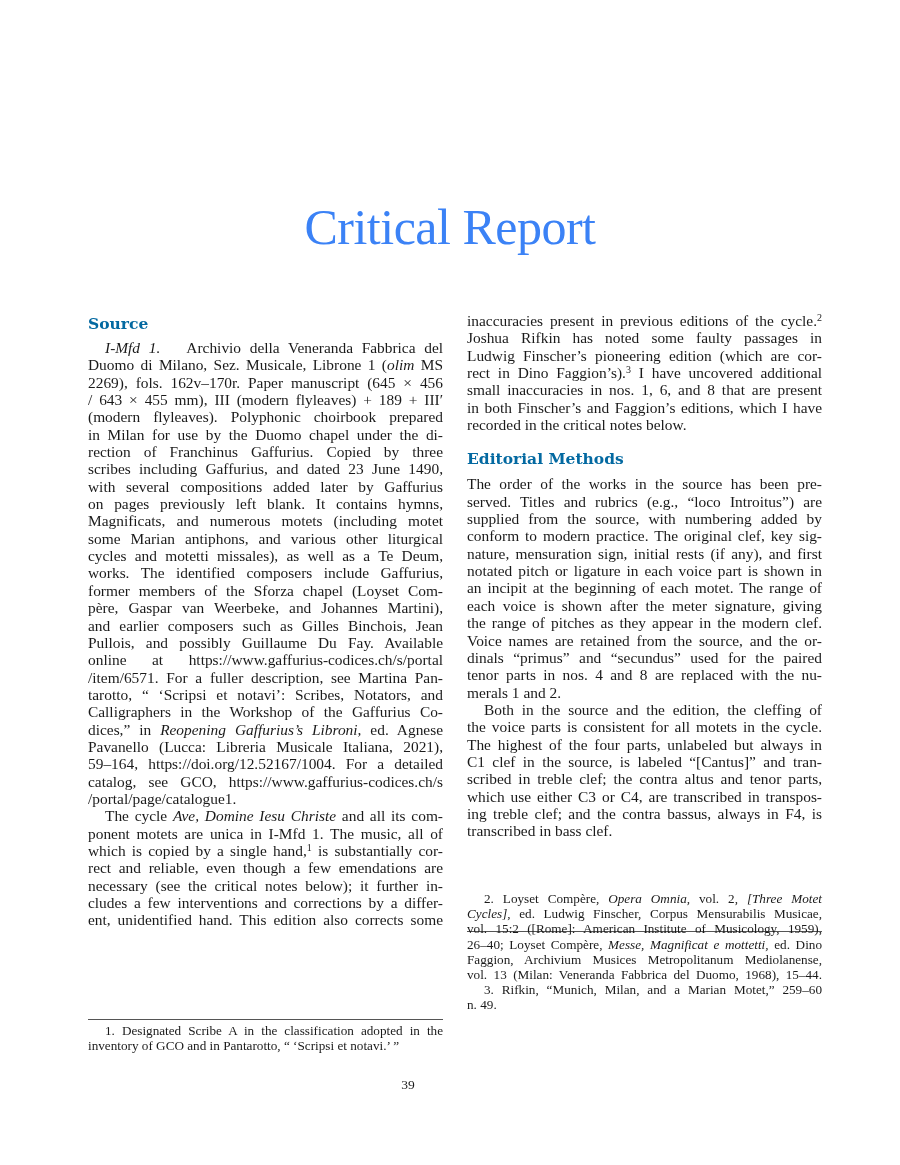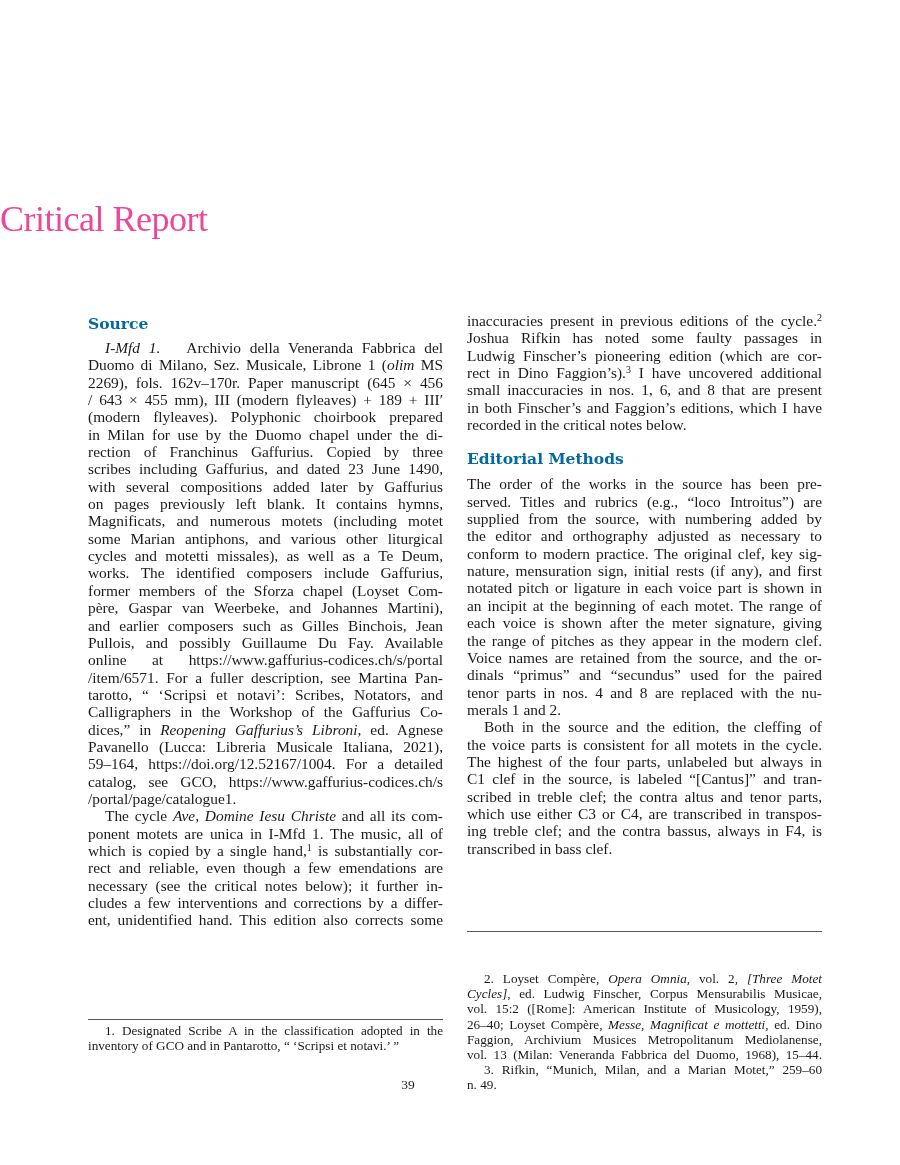--- a/index.html
+++ b/index.html
@@ -1,20 +1,20 @@
 <!DOCTYPE html>
 <html><head>
 <meta charset="utf-8">
 <style>
   html, body { margin: 0; padding: 0; background: #ffffff; }
   body { width: 900px; height: 1165px; position: relative; overflow: hidden;
          font-family: "DejaVu Serif", "Liberation Serif", serif; color: #1a1a1a; }
-  .title { position: absolute; left: 0; width: 900px; top: 198px; text-align: left;
-           font-family: "Liberation Serif", serif; font-size: 36px; font-weight: normal;
-           letter-spacing: -0.5px; color: #ec4899; }
+  .title { position: absolute; left: 0; width: 900px; top: 198px; text-align: center;
+           font-family: "Liberation Serif", serif; font-size: 50px; font-weight: normal;
+           letter-spacing: -0.5px; color: #3b82f6; }
   .col { position: absolute; width: 355px; }
   .col-left { left: 88px; top: 312px; }
   .col-right { left: 467px; top: 312px; }
   h2 { font-family: "DejaVu Serif", serif; font-size: 15.5px; font-weight: bold;
        margin: 0; line-height: 24px; color: #0369a1; }
   .body-line { font-family: "Liberation Serif", serif; font-size: 15.4px; line-height: 17.35px;
                text-align: justify; text-align-last: justify; white-space: nowrap; height: 17.35px; }
   .body-line.last { text-align-last: left; }
   .body-line.indent { text-indent: 17px; }
   .para { margin: 0; }
@@ -90,21 +90,20 @@
     <div class="body-line">in both Finscher’s and Faggion’s editions, which I have</div>
     <div class="body-line last">recorded in the critical notes below.</div>
   </div>
 
   <div class="sec2">
     <h2>Editorial Methods</h2>
     <div class="para">
       <div class="body-line">The order of the works in the source has been pre-</div>
       <div class="body-line">served. Titles and rubrics (e.g., “loco Introitus”) are</div>
       <div class="body-line">supplied from the source, with numbering added by</div>
-      <div class="body-line">the editor and orthography adjusted as necessary to</div>
       <div class="body-line">conform to modern practice. The original clef, key sig-</div>
       <div class="body-line">nature, mensuration sign, initial rests (if any), and first</div>
       <div class="body-line">notated pitch or ligature in each voice part is shown in</div>
       <div class="body-line">an incipit at the beginning of each motet. The range of</div>
       <div class="body-line">each voice is shown after the meter signature, giving</div>
       <div class="body-line">the range of pitches as they appear in the modern clef.</div>
       <div class="body-line">Voice names are retained from the source, and the or-</div>
       <div class="body-line">dinals “primus” and “secundus” used for the paired</div>
       <div class="body-line">tenor parts in nos. 4 and 8 are replaced with the nu-</div>
       <div class="body-line last">merals 1 and 2.</div>
@@ -122,21 +121,21 @@
   </div>
 </div>
 
 <div class="fn-rule" style="left:88px; top:1019px; width:355px;"></div>
 <div class="fn" style="left:88px; top:1023px;">
   <div class="fn-line indent">1. Designated Scribe A in the classification adopted in the</div>
   <div class="fn-line last">inventory of GCO and in Pantarotto, “ ‘Scripsi et notavi.’ ”</div>
 </div>
 
 <div class="fn-rule" style="left:467px; top:931px; width:355px;"></div>
-<div class="fn" style="left:467px; top:971px;">
+<div class="fn" style="left:467px; top:891px;">
   <div class="fn-line indent"><span>2. Loyset Compère, </span><i>Opera Omnia,</i><span> vol. 2, </span><i>[Three Motet</i></div>
   <div class="fn-line"><i>Cycles]</i><span>, ed. Ludwig Finscher, Corpus Mensurabilis Musicae,</span></div>
   <div class="fn-line">vol. 15:2 ([Rome]: American Institute of Musicology, 1959),</div>
   <div class="fn-line"><span>26–40; Loyset Compère, </span><i>Messe, Magnificat e mottetti,</i><span> ed. Dino</span></div>
   <div class="fn-line">Faggion, Archivium Musices Metropolitanum Mediolanense,</div>
   <div class="fn-line">vol. 13 (Milan: Veneranda Fabbrica del Duomo, 1968), 15–44.</div>
   <div class="fn-line indent">3. Rifkin, “Munich, Milan, and a Marian Motet,” 259–60</div>
   <div class="fn-line last">n. 49.</div>
 </div>
 

